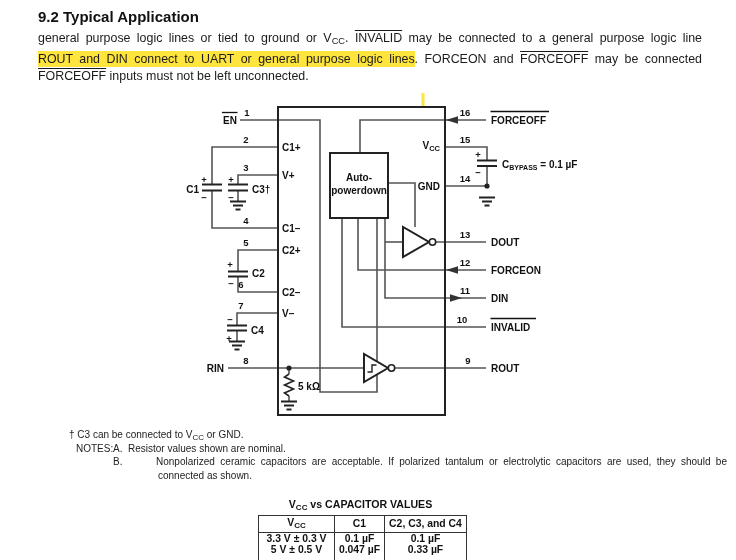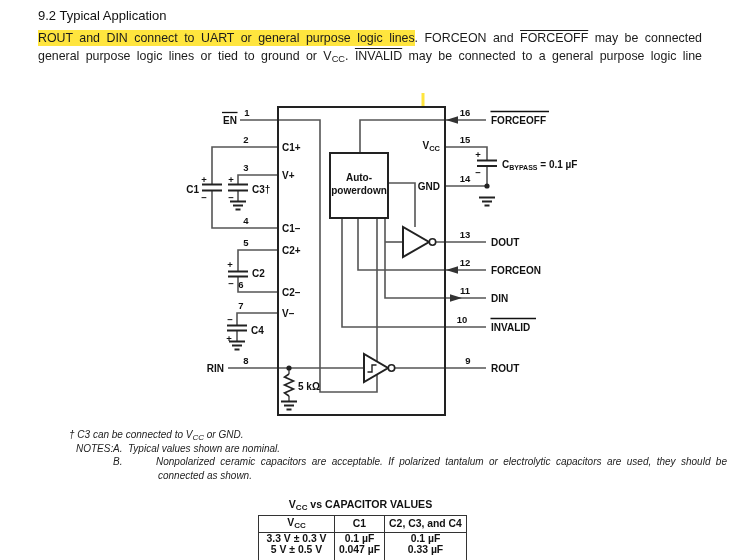--- a/index.html
+++ b/index.html
@@ -4,29 +4,29 @@
 <style>
   html,body{margin:0;padding:0;}
   body{
     width:736px;height:560px;overflow:hidden;position:relative;
     background:#ffffff;color:#1c1c1c;
     font-family:"Liberation Sans","DejaVu Sans",sans-serif;
     -webkit-font-smoothing:antialiased;
   }
   .abs{position:absolute;}
   
-  #heading{left:38px;top:8px;font-size:13px;font-weight:normal;color:#111;}
+  #heading{left:38px;top:8px;font-size:15px;font-weight:bold;color:#111;}
   #para{left:38px;top:30px;width:664px;font-size:12.4px;line-height:17.5px;color:#1b1b1b;}
   .jline{text-align:justify;text-align-last:justify;}
   .lastline{text-align:left;}
   mark.hl{background:#ffe53e;color:inherit;padding:1px 0;}
   .ov{text-decoration:overline;text-decoration-thickness:1.1px;}
   .sub{font-size:9.3px;vertical-align:-2px;letter-spacing:0;}
   
-  .note{font-size:10px;color:#222;white-space:nowrap;font-style:italic;}
+  .note{font-size:10px;color:#222;white-space:nowrap;}
   #noteB1{white-space:normal;width:571px;text-align:justify;text-align-last:justify;}
   
   #captable-wrap{left:258px;top:498px;width:205px;}
   #captable-title{text-align:center;font-size:10.6px;font-weight:bold;margin-bottom:3px;color:#111;}
   table.vcc{border-collapse:collapse;width:205px;table-layout:fixed;}
   table.vcc td,table.vcc th{border:1.4px solid #333;text-align:center;font-size:10.4px;font-weight:bold;color:#111;padding:0;}
   table.vcc th{height:16px;}
   td .cline{line-height:11.5px;text-align:center;}
   td.data{padding-top:6px;height:34px;vertical-align:top;}
   .w1{width:75px;}.w2{width:49px;}.w3{width:81px;}
@@ -37,22 +37,23 @@
   .plabel{font-size:10px;font-weight:bold;}
   .ilabel{font-size:10px;font-weight:bold;}
   .pol{font-size:9.5px;font-weight:bold;}
 </style>
 </head>
 <body>
 
 <div class="abs" id="heading">9.2 Typical Application</div>
 
 <div class="abs" id="para">
+  <div class="jline"><span>general purpose logic lines or tied to ground or V</span><span class="sub">CC</span><span>. </span><span class="ov">INVALID</span><span> may be connected to a general purpose logic line</span></div>
   <div class="jline"><mark class="hl">ROUT and DIN connect to UART or general purpose logic lines</mark><span>. FORCEON and </span><span class="ov">FORCEOFF</span><span> may be connected</span></div>
-  <div class="jline"><span>general purpose logic lines or tied to ground or V</span><span class="sub">CC</span><span>. </span><span class="ov">INVALID</span><span> may be connected to a general purpose logic line</span></div>
+  <div class="lastline"><span class="ov">FORCEOFF</span><span> inputs must not be left unconnected.</span></div>
 </div>
 
 <svg class="abs" style="left:0;top:0;" width="736" height="560" viewBox="0 0 736 560">
 
   <rect x="421.5" y="93" width="3" height="14" fill="#ffe53e"></rect>
 
   <g stroke="#555" stroke-width="1.6" fill="none">
 
     <path d="M377,218 V392 H320 V120 H240"></path>
 
@@ -205,21 +206,21 @@
     <text x="230" y="323">−</text>
     <text x="229" y="342">+</text>
     <text x="478" y="158">+</text>
     <text x="478" y="176">−</text>
   </g>
 </svg>
 
 <div class="abs note" style="left:69px;top:429px;"><span>† C3 can be connected to V</span><span class="sub" style="font-size:8px;">CC</span><span> or GND.</span></div>
 <div class="abs note" style="left:69px;top:442.5px;padding-left:7px;">NOTES:</div>
 <div class="abs note" style="left:113px;top:442.5px;">A.</div>
-<div class="abs note" style="left:128px;top:442.5px;">Typical values shown are nominal.</div>
+<div class="abs note" style="left:128px;top:442.5px;">Resistor values shown are nominal.</div>
 <div class="abs note" style="left:113px;top:456px;">B.</div>
 <div class="abs note" id="noteB1" style="left:128px;top:456px;padding-left:28px;">Nonpolarized ceramic capacitors are acceptable. If polarized tantalum or electrolytic capacitors are used, they should be</div>
 <div class="abs note" style="left:128px;top:469.5px;margin-left:30px;">connected as shown.</div>
 
 <div class="abs" id="captable-wrap">
   <div id="captable-title"><span>V</span><span class="tsub">CC</span><span> vs CAPACITOR VALUES</span></div>
   <table class="vcc">
     <tbody>
         <tr>
       <th class="w1"><span>V</span><span class="tsub">CC</span></th>

